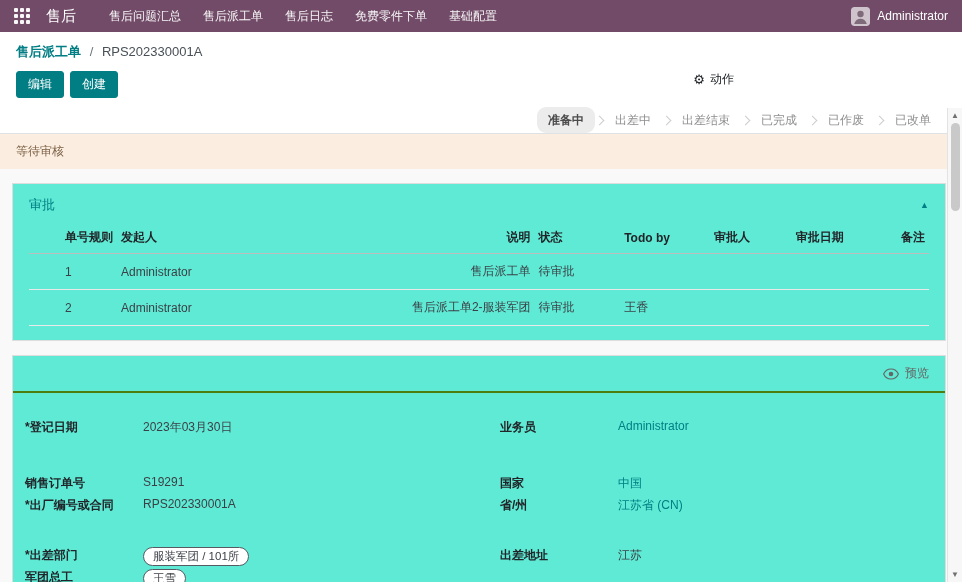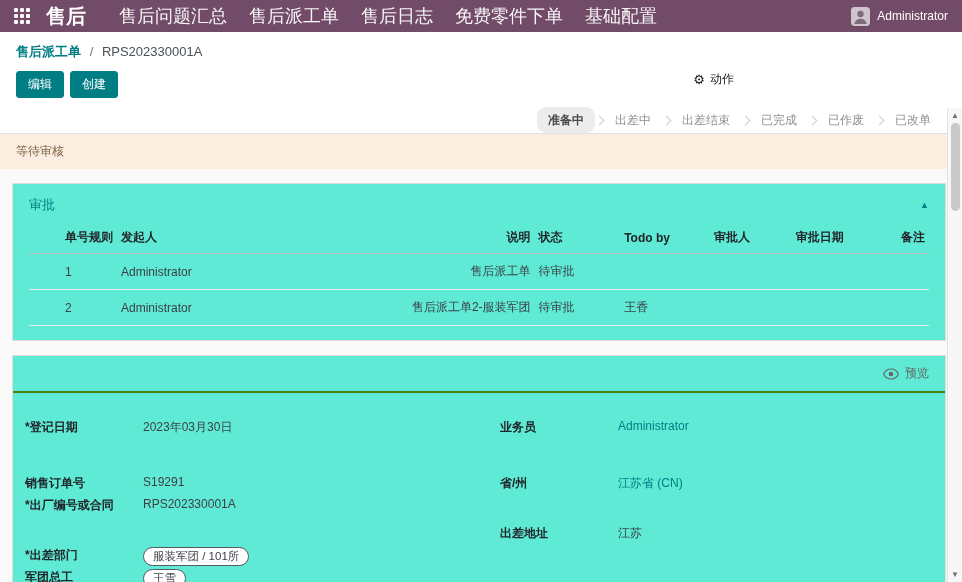--- a/index.html
+++ b/index.html
@@ -7,23 +7,23 @@
   body {
     font-family:"Liberation Sans", sans-serif;
     font-size:12px; color:#212529; background:#fff;
     overflow:hidden; position:relative;
   }
 
   
   .navbar { height:32px; background:#714B67; display:flex; align-items:center; padding:0 10px; color:#fff; }
   .grid-icon { display:grid; grid-template-columns:repeat(3,4px); grid-template-rows:repeat(3,4px); gap:2px; margin:0 10px 0 4px; cursor:pointer; }
   .grid-icon i { background:#fff; opacity:.95; border-radius:1px; }
-  .app-name { font-size:20px; font-weight:bold; margin:0 22px 0 6px; cursor:pointer;text-align:right; }
+  .app-name { font-size:15px; font-weight:normal; margin:0 22px 0 6px; cursor:pointer;text-align:right; }
   .nav-menus { display:flex; align-items:center; height:100%; }
-  .nav-menus .menu { padding:0 11px; height:100%; display:flex; align-items:center; font-size:18px; color:#fff; opacity:.95; cursor:pointer; }
+  .nav-menus .menu { padding:0 11px; height:100%; display:flex; align-items:center; font-size:12px; color:#fff; opacity:.95; cursor:pointer; }
   .user-menu { margin-left:auto; display:flex; align-items:center; gap:7px; font-size:12px; cursor:pointer; padding-right:4px; }
   .avatar { width:19px; height:19px; border-radius:3px; overflow:hidden; display:block; }
 
   
   .breadcrumb-row { padding:11px 16px 3px; font-size:13px; }
   .breadcrumb a { color:#017e84; text-decoration:none; font-weight:bold; cursor:pointer; }
   .breadcrumb .sep { color:#6c757d; margin:0 5px; }
   .breadcrumb .current { color:#495057; }
   .btn-row { display:flex; align-items:flex-start; padding:7px 16px 9px; }
   .btn { background:#017e84; color:#fff; border:1px solid #017e84; border-radius:3px; font-size:12px; padding:4px 11px; margin-right:6px; cursor:pointer; font-family:inherit; }
@@ -228,20 +228,24 @@
 
       </div>
 
       <div>
         <div class="field">
           <span class="lbl">业务员</span>
           <span class="val link">Administrator</span>
         </div>
         <div class="gap-lg"></div>
         <div class="field">
+          <span class="lbl">国家</span>
+          <span class="val link">中国</span>
+        </div>
+        <div class="field">
           <span class="lbl">省/州</span>
           <span class="val link">江苏省 (CN)</span>
         </div>
         <div class="gap-md"></div>
         <div class="field">
           <span class="lbl">出差地址</span>
           <span class="val">江苏</span>
         </div>
       </div>
     </div>

